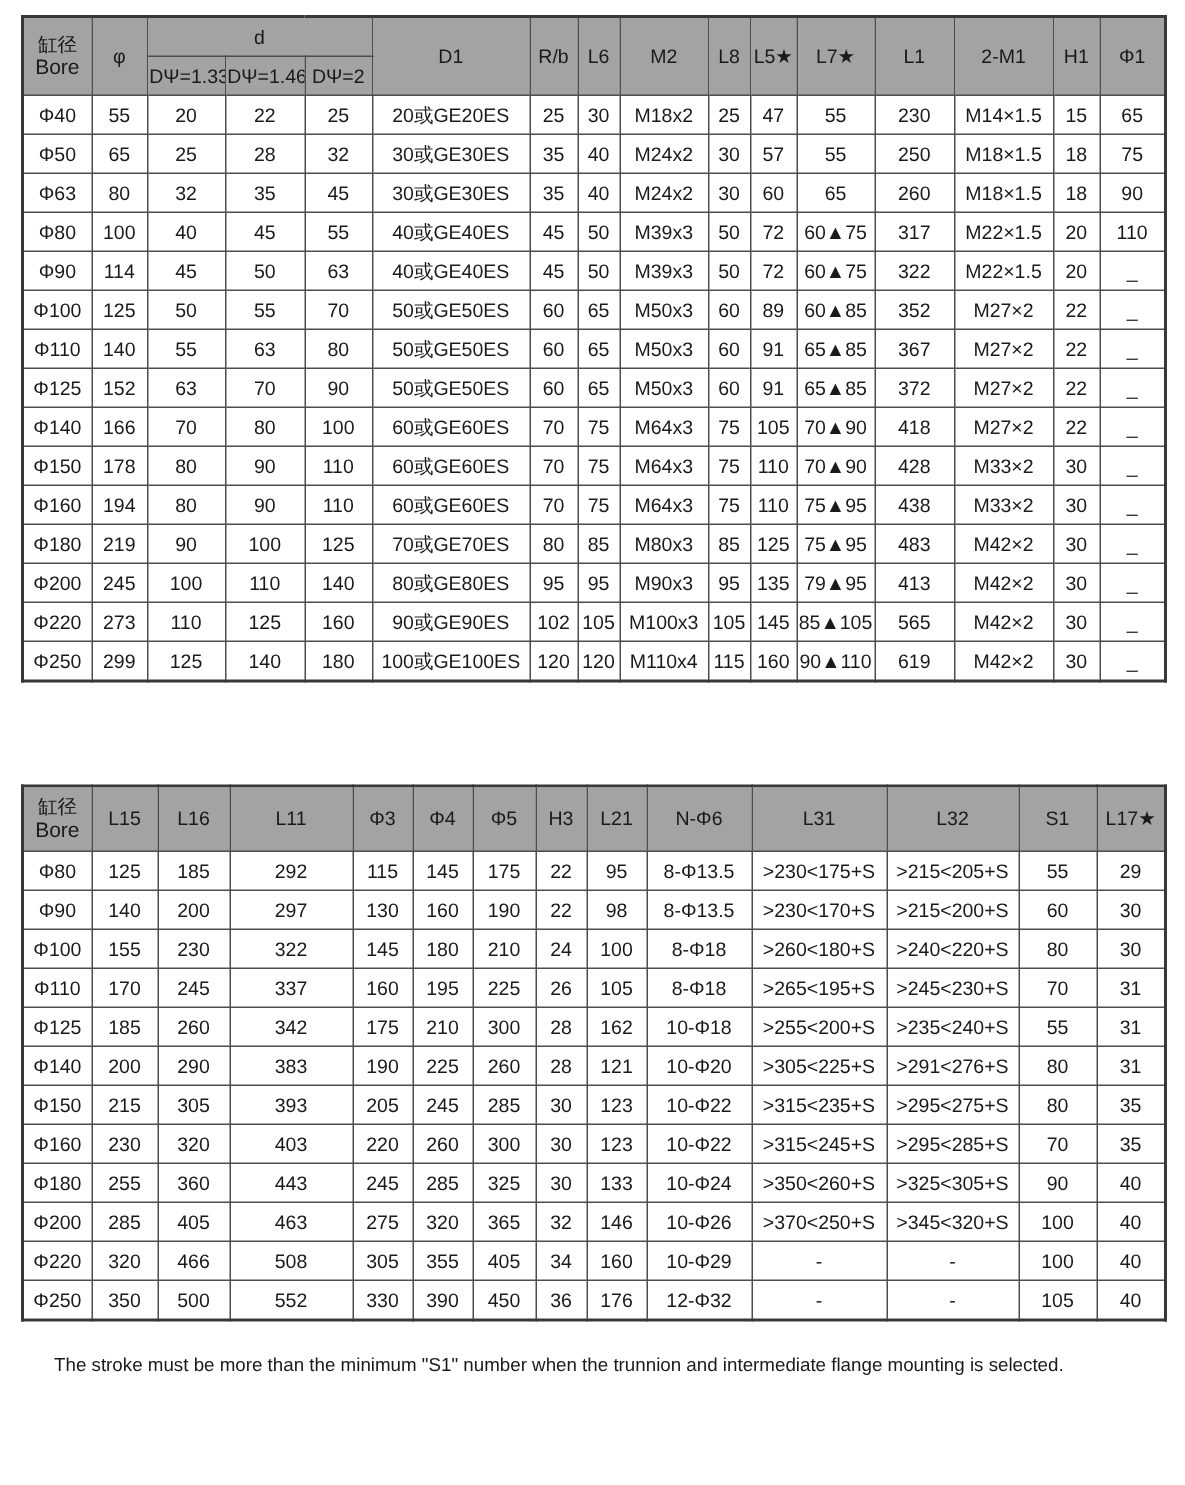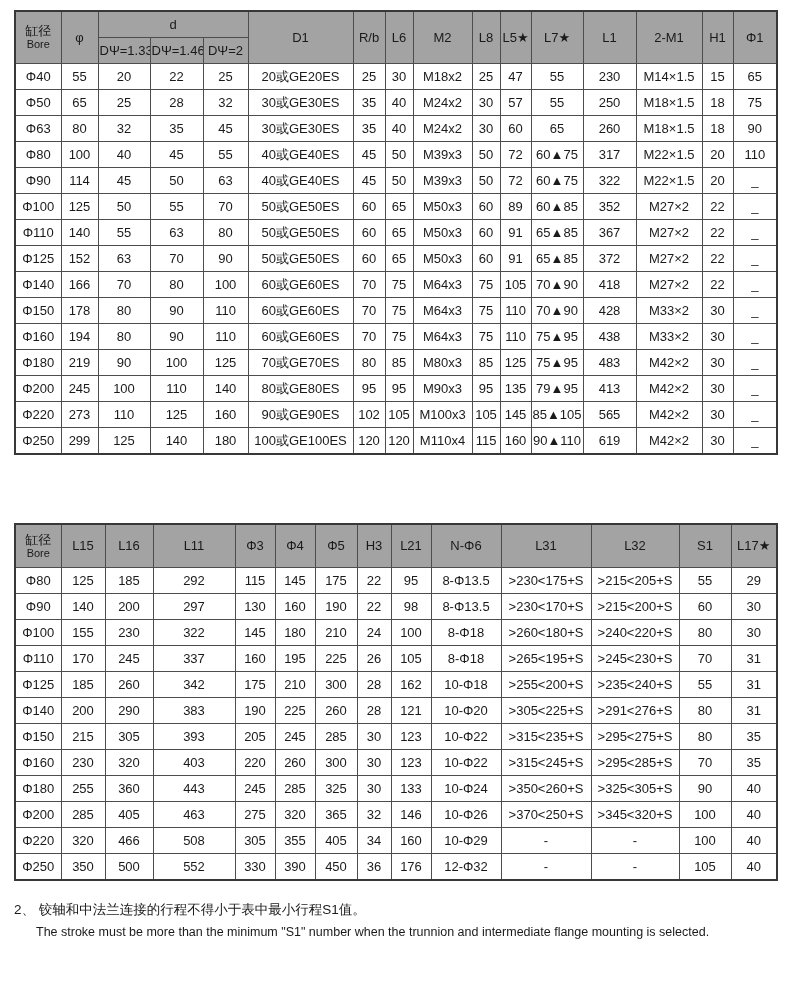--- a/index.html
+++ b/index.html
@@ -37,21 +37,21 @@
     white-space: nowrap;
     overflow: hidden;
   }
   table.spec thead th {
     background: #a3a3a3;
   }
   .bore-head {
     font-size: 13px;
   }
   .bore-head .sub {
-    font-size: 11px;
+    font-size: 14px;
     display: block;
     margin-top: 1px;
   }
   .t1-dsub th {
     font-size: 11px;
     height: 24px;
   }
   .t1-dgroup {
     height: 20px;
     font-size: 13px;
@@ -616,18 +616,17 @@
           <td>12-Φ32</td>
           <td>-</td>
           <td>-</td>
           <td>105</td>
           <td>40</td>
         </tr>
       </tbody>
   </table>
 
   <div class="notes">
-    <div class="note-line">2、 铰轴和中法兰连接的行程不得小于表中最小行程S1值。</div>
     <div class="en">The stroke must be more than the minimum "S1" number when the  trunnion and intermediate flange mounting is selected.</div>
 
   </div>
 
 </div>
 
 </body></html>

